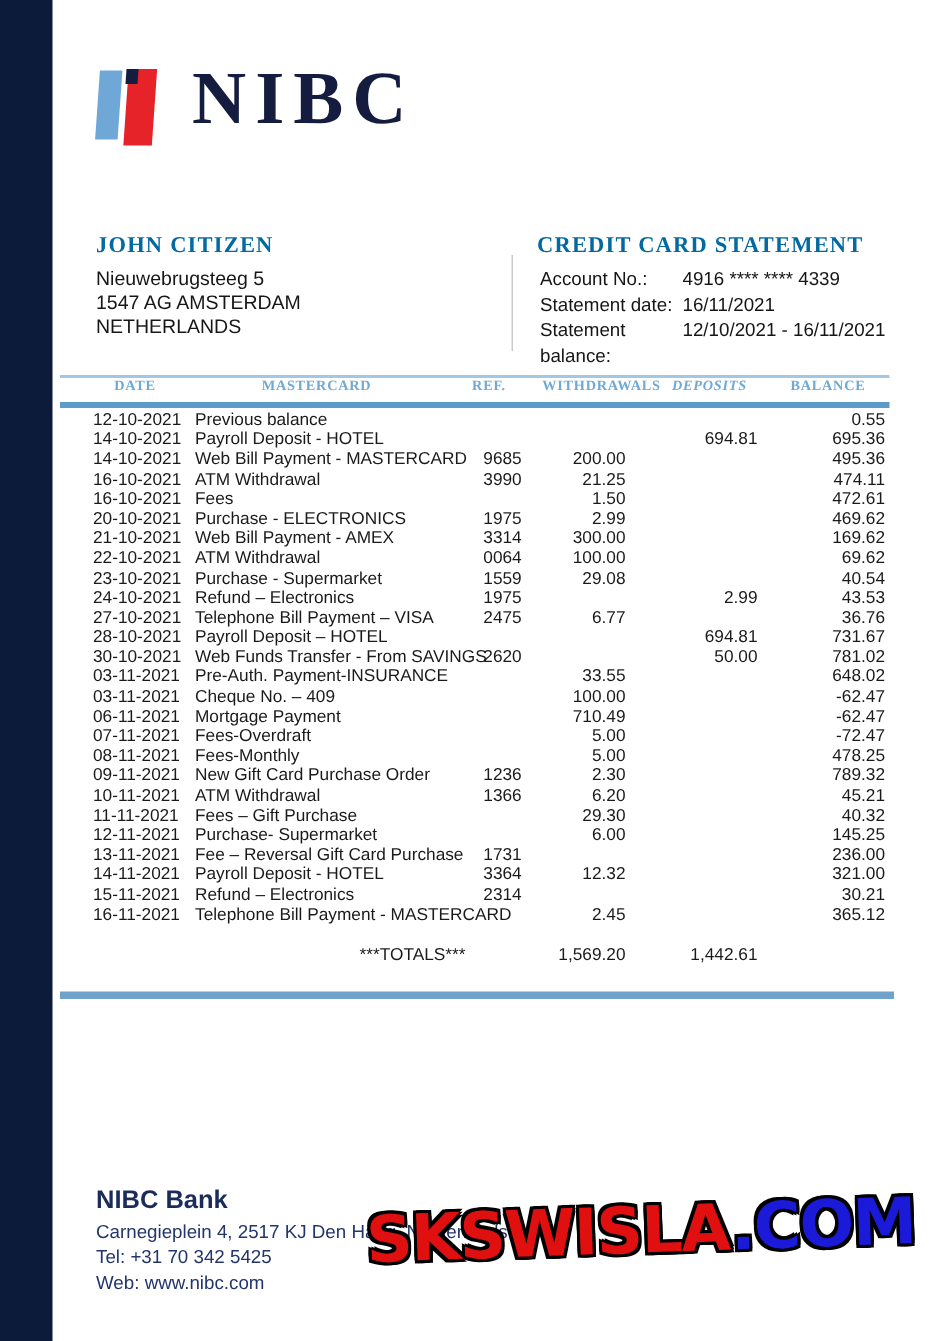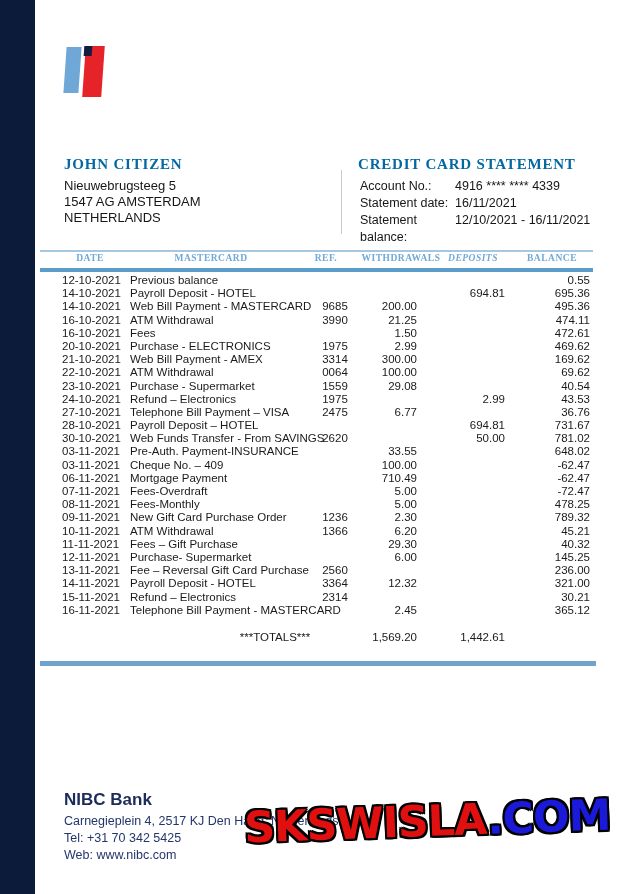--- a/index.html
+++ b/index.html
@@ -86,20 +86,21 @@
 
 <div id="page">
 
   <div class="edge-bar"></div>
 
   <div class="logo-mark">
     <div class="bar-blue"></div>
     <div class="bar-red"></div>
     <div class="bar-notch"></div>
   </div>
+  <div class="logo-text">NIBC</div>
 
   <div class="blue-heading customer-name">JOHN CITIZEN</div>
   <div class="customer-address">
     <div>Nieuwebrugsteeg 5</div>
     <div>1547 AG AMSTERDAM</div>
     <div>NETHERLANDS</div>
   </div>
 
   <div class="blue-heading stmt-title">CREDIT CARD STATEMENT</div>
   <div class="stmt-divider"></div>
@@ -304,21 +305,21 @@
         <div class="c c-date">12-11-2021</div>
         <div class="c c-desc">Purchase- Supermarket</div>
         <div class="c c-ref"></div>
         <div class="c c-wd">6.00</div>
         <div class="c c-dep"></div>
         <div class="c c-bal">145.25</div>
       </div>
       <div class="t-row">
         <div class="c c-date">13-11-2021</div>
         <div class="c c-desc">Fee – Reversal Gift Card Purchase</div>
-        <div class="c c-ref">2560</div>
+        <div class="c c-ref">1731</div>
         <div class="c c-wd"></div>
         <div class="c c-dep"></div>
         <div class="c c-bal">236.00</div>
       </div>
       <div class="t-row">
         <div class="c c-date">14-11-2021</div>
         <div class="c c-desc">Payroll Deposit - HOTEL</div>
         <div class="c c-ref">3364</div>
         <div class="c c-wd">12.32</div>
         <div class="c c-dep"></div>

